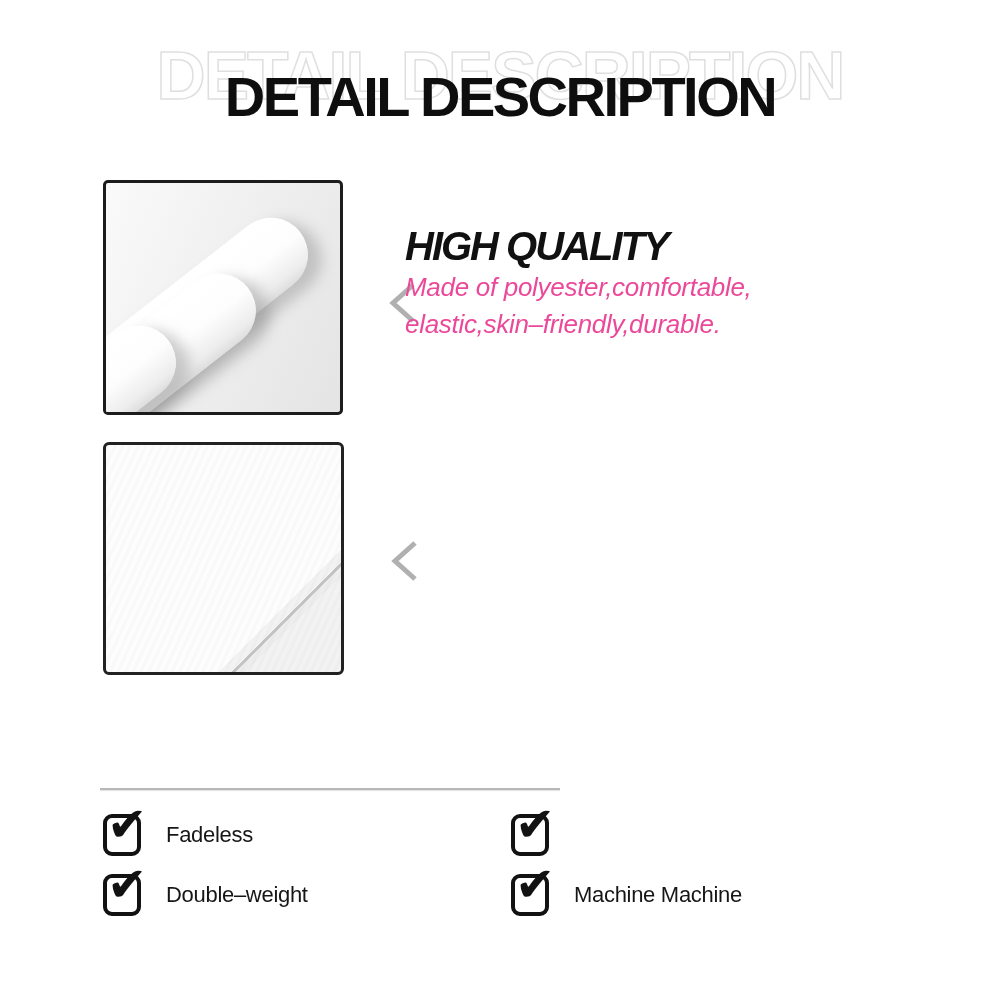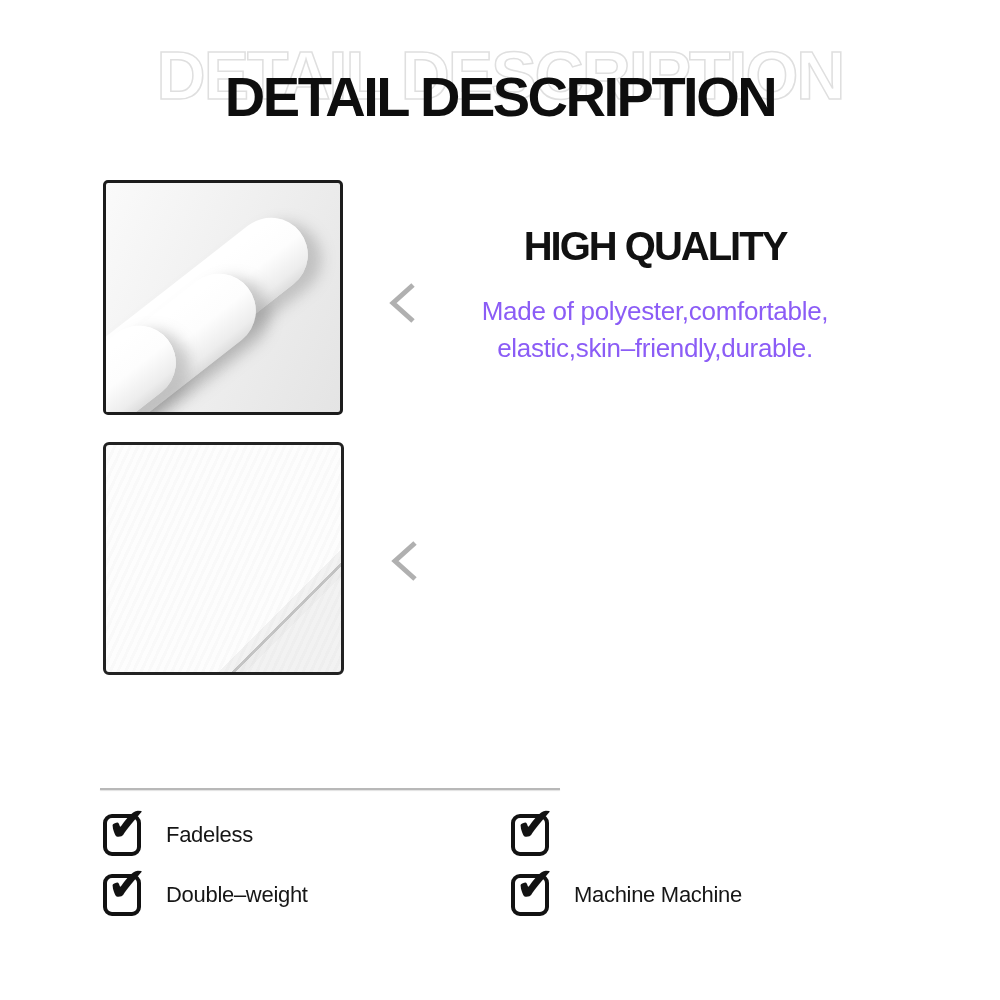--- a/index.html
+++ b/index.html
@@ -52,28 +52,28 @@
         #f2f2f2 259px 100%);
   }
 
   
   .chev { position:absolute; width:30px; height:42px; }
   .chev svg { display:block; }
   .chev1 { left:388px; top:282px; }
   .chev2 { left:390px; top:540px; }
 
   
-  .section { position:absolute; left:405px; width:500px; text-align:center; }
+  .section { position:absolute; left:405px; width:500px; text-align:left;font-style:italic; }
   .sec1 { top:224px; }
   .sec2 { top:494px; }
   .sec-heading {
     font-size:40px; font-weight:700; letter-spacing:-2px;
     color:#111; white-space:nowrap;
   }
-  .sec-body { margin-top:24px; font-size:26px; line-height:37px; color:#8b5cf6; letter-spacing:-0.3px; }
+  .sec-body { font-size:26px; line-height:37px; color:#ec4899; letter-spacing:-0.3px; }
 
   
   .features-heading {
     position:absolute; left:100px; top:742px;
     font-size:38px; font-weight:700; letter-spacing:-1.5px; color:#111; white-space:nowrap;
   }
   .features-underline {
     position:absolute; left:100px; top:788px; width:460px; height:2px;
     background:#b8b8b8; box-shadow:0 1px 1px rgba(0,0,0,0.12);
   }

